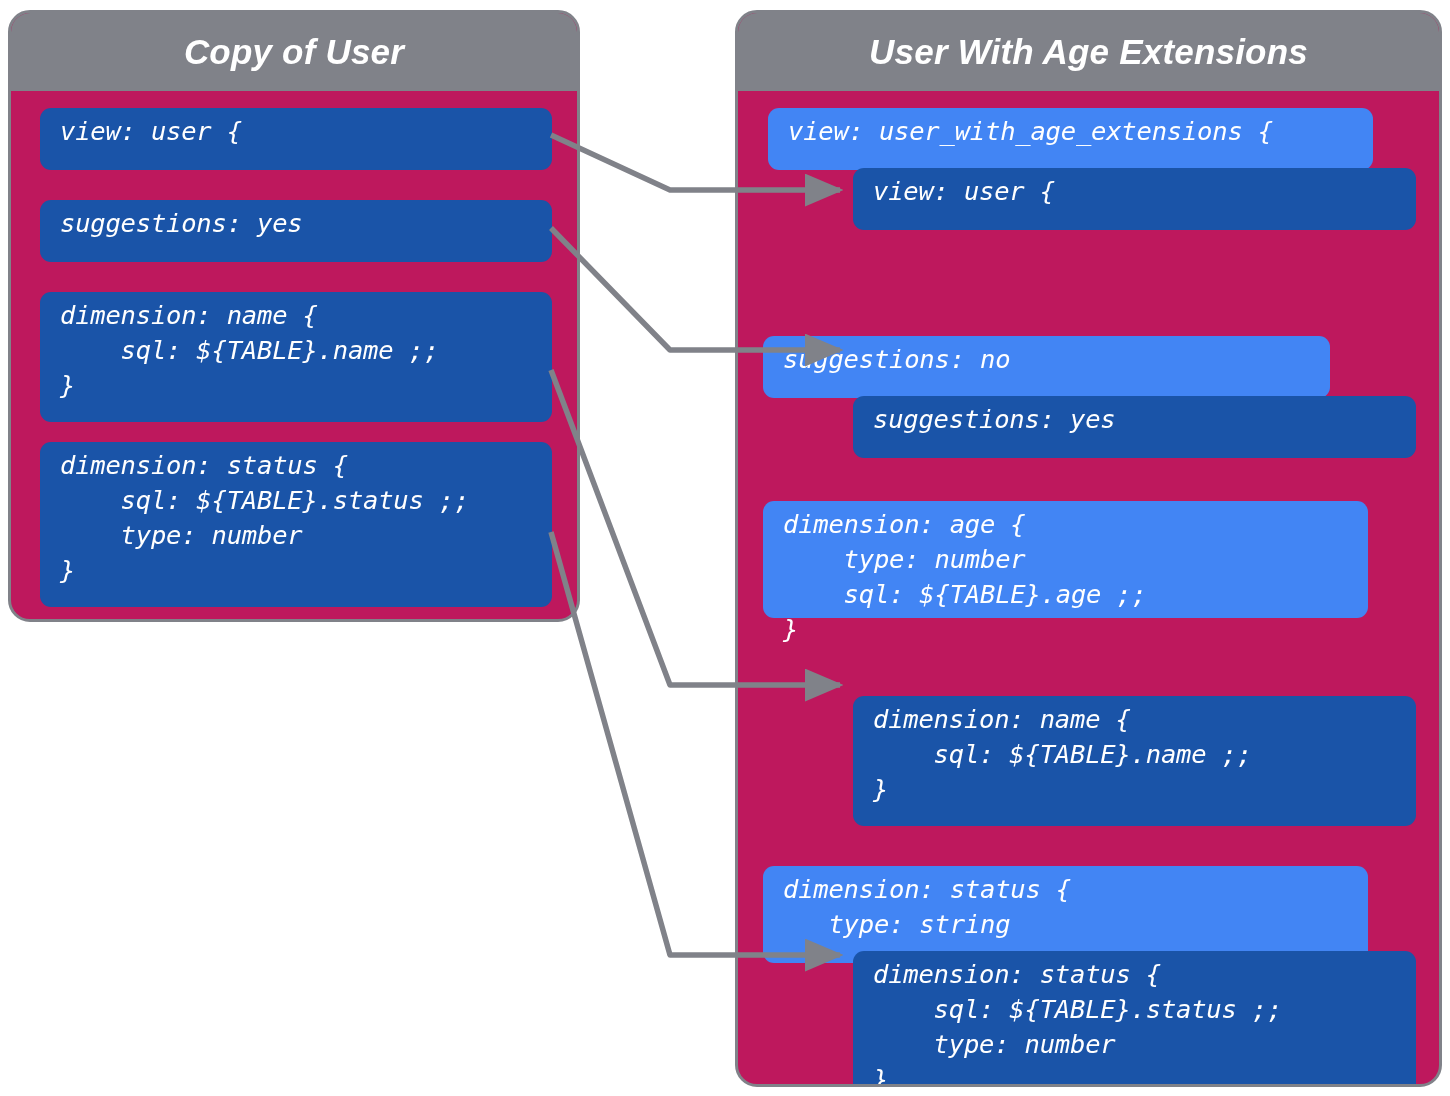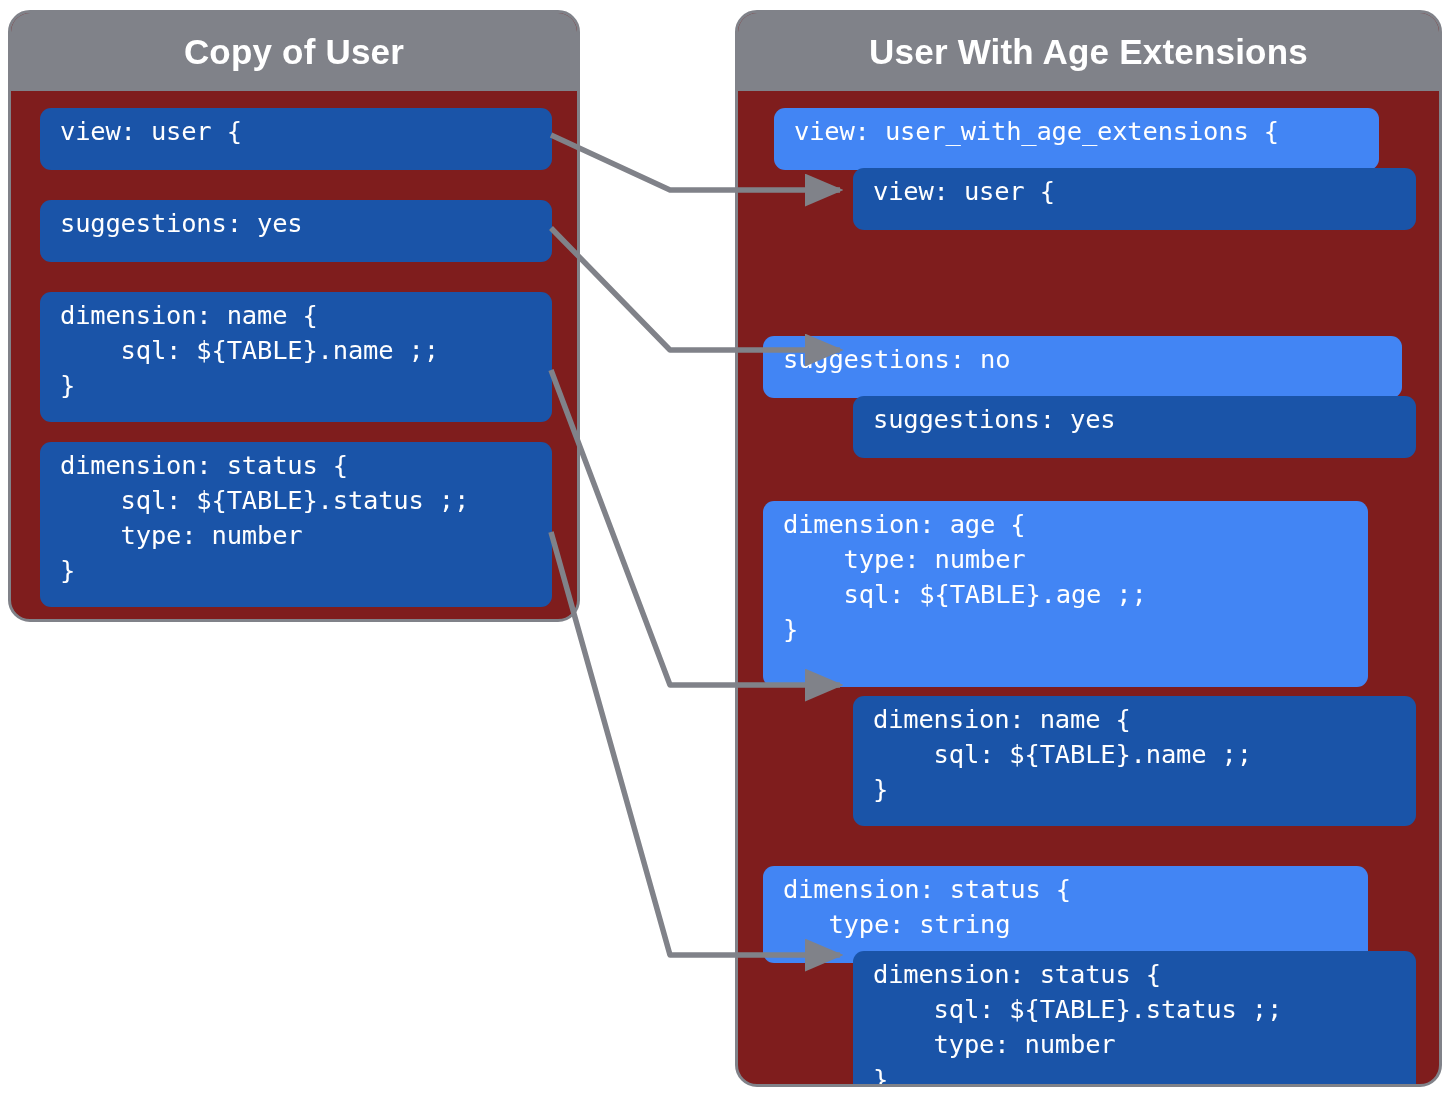--- a/index.html
+++ b/index.html
@@ -13,22 +13,23 @@
     position: relative;
     width: 1450px; height: 1096px;
     background: #ffffff;
   }
 
   
   .panel {
     position: absolute;
     border: 3px solid #808289;
     border-radius: 22px;
-    background: #7f1d1d;
+    background: #be185d;
     overflow: hidden;
+    font-style: italic;
   }
   .panel-header {
     height: 78px;
     background: #808289;
     display: flex;
     align-items: center;
     justify-content: center;
   }
   .panel-title {
     color: #ffffff;
@@ -86,27 +87,27 @@
     type: number
 }</div>
     </div>
   </div>
 
   <div class="panel" id="panel-right">
     <div class="panel-header">
       <span class="panel-title">User With Age Extensions</span>
     </div>
     <div class="panel-body">
-      <div class="code-block blk-ext" style="left:36px; top:17px; width:605px; height:62px;">view: user_with_age_extensions {</div>
+      <div class="code-block blk-ext" style="left:30px; top:17px; width:605px; height:62px;">view: user_with_age_extensions {</div>
       <div class="code-block blk-base" style="left:115px; top:77px; width:563px; height:62px;">view: user {</div>
 
-      <div class="code-block blk-ext" style="left:25px; top:245px; width:639px; height:62px;">suggestions: no</div>
+      <div class="code-block blk-ext" style="left:25px; top:245px; width:567px; height:62px;">suggestions: no</div>
       <div class="code-block blk-base" style="left:115px; top:305px; width:563px; height:62px;">suggestions: yes</div>
 
-      <div class="code-block blk-ext" style="left:25px; top:410px; width:605px; height:186px;">dimension: age {
+      <div class="code-block blk-ext" style="left:25px; top:410px; width:605px; height:117px;">dimension: age {
     type: number
     sql: ${TABLE}.age ;;
 }</div>
 
       <div class="code-block blk-base" style="left:115px; top:605px; width:563px; height:130px;">dimension: name {
     sql: ${TABLE}.name ;;
 }</div>
 
       <div class="code-block blk-ext" style="left:25px; top:775px; width:605px; height:97px;">dimension: status {
    type: string</div>

